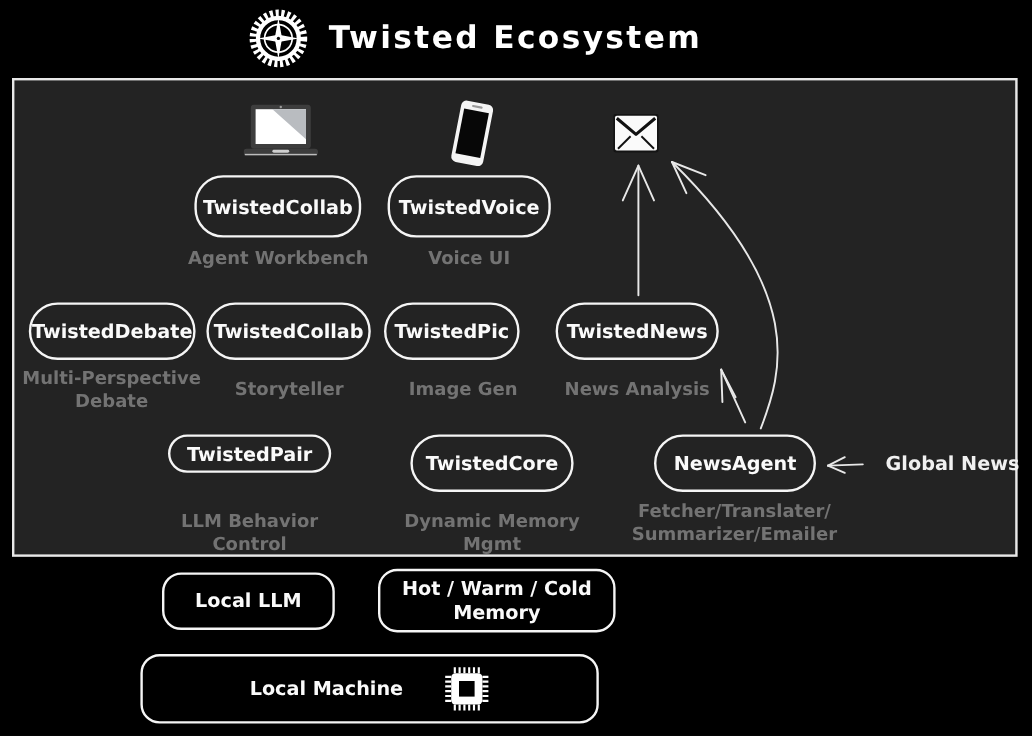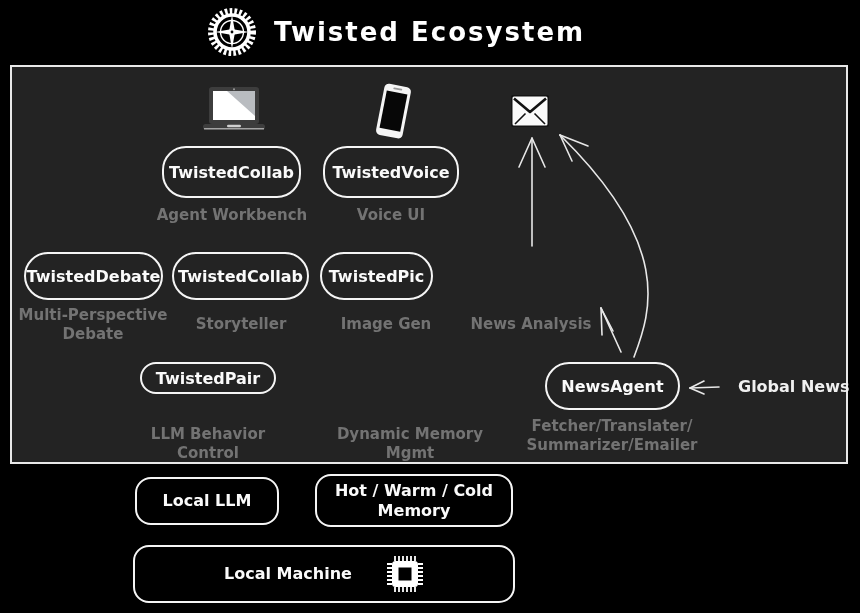--- a/index.html
+++ b/index.html
@@ -113,27 +113,33 @@
   <div class="node" style="left:172px;top:252px;width:137px;height:48px">
     <span>TwistedCollab</span>
   </div>
   <div class="caption" style="left:171px;top:315px;width:140px">Storyteller</div>
 
   <div class="node" style="left:320px;top:252px;width:113px;height:48px">
     <span>TwistedPic</span>
   </div>
   <div class="caption" style="left:316px;top:315px;width:140px">Image Gen</div>
 
+  <div class="node" style="left:463px;top:252px;width:136px;height:48px">
+    <span>TwistedNews</span>
+  </div>
   <div class="caption" style="left:461px;top:315px;width:140px">News Analysis</div>
 
   <div class="node" style="left:140px;top:362px;width:136px;height:32px">
     <span>TwistedPair</span>
   </div>
   <div class="caption" style="left:118px;top:425px;width:180px">LLM Behavior Control</div>
 
+  <div class="node" style="left:342px;top:362px;width:136px;height:48px">
+    <span>TwistedCore</span>
+  </div>
   <div class="caption" style="left:320px;top:425px;width:180px">Dynamic Memory Mgmt</div>
 
   <div class="node" style="left:545px;top:362px;width:135px;height:48px">
     <span>NewsAgent</span>
   </div>
   <div class="caption" style="left:522px;top:417px;width:180px">Fetcher/Translater/
 Summarizer/Emailer</div>
 
   <div class="annot" style="left:738px;top:377px">Global News</div>
 
@@ -168,21 +174,21 @@
 
   <div class="infra" style="left:315px;top:474px;width:198px;height:53px">
     <span>Hot / Warm / Cold
 Memory</span>
   </div>
 
   <div class="infra" style="left:135px;top:477px;width:144px;height:48px">
     <span>Local LLM</span>
   </div>
 
-  <div class="infra" style="left:133px;top:545px;width:382px;height:58px">
+  <div class="infra" style="left:117px;top:545px;width:382px;height:58px">
     <span>Local Machine</span>
     <span>
       <svg width="38" height="38" viewBox="0 0 38 38">
         <g stroke="#fff" stroke-width="1.8">
           <path d="M9 6 V1 M13 6 V1 M17 6 V1 M21 6 V1 M25 6 V1 M29 6 V1"></path>
           <path d="M9 32 V37 M13 32 V37 M17 32 V37 M21 32 V37 M25 32 V37 M29 32 V37"></path>
           <path d="M6 9 H1 M6 13 H1 M6 17 H1 M6 21 H1 M6 25 H1 M6 29 H1"></path>
           <path d="M32 9 H37 M32 13 H37 M32 17 H37 M32 21 H37 M32 25 H37 M32 29 H37"></path>
         </g>
         <rect x="6" y="6" width="26" height="26" rx="3.5" fill="#fff"></rect>

